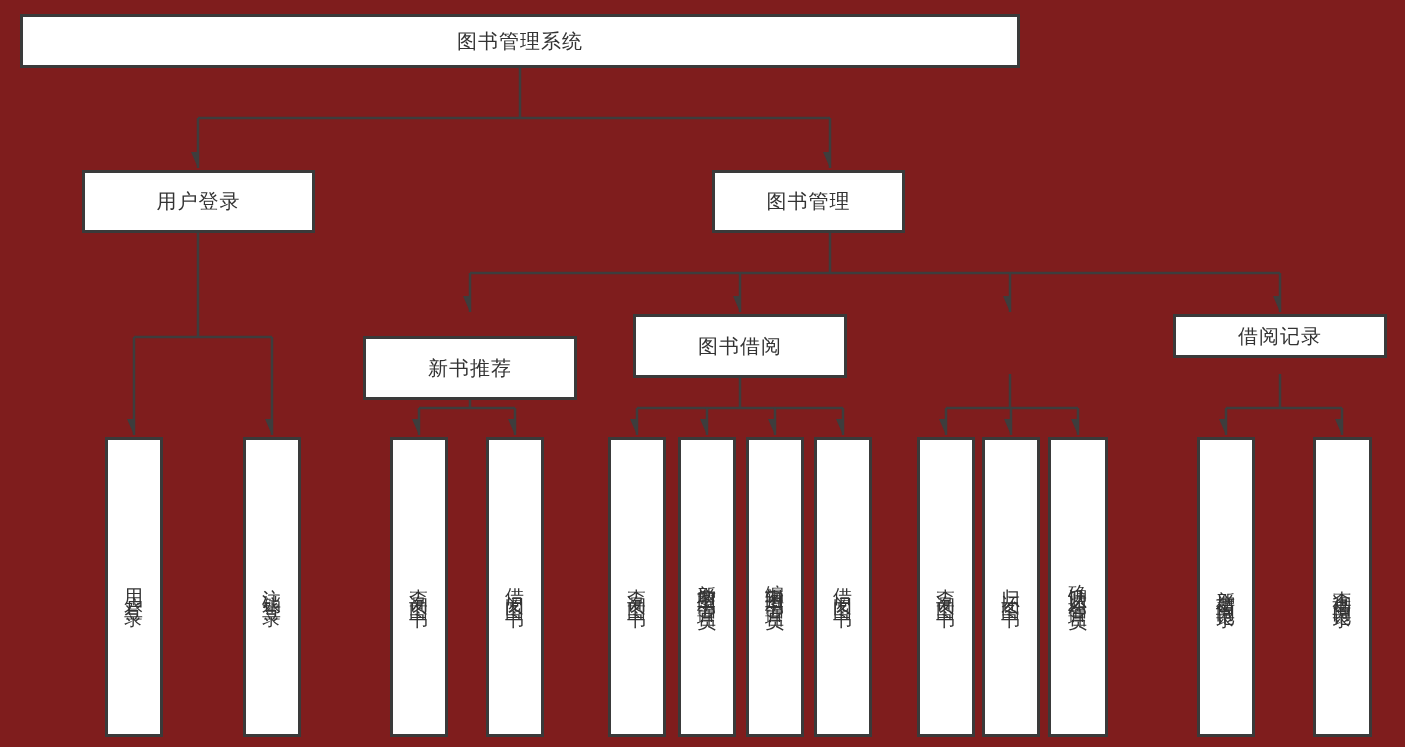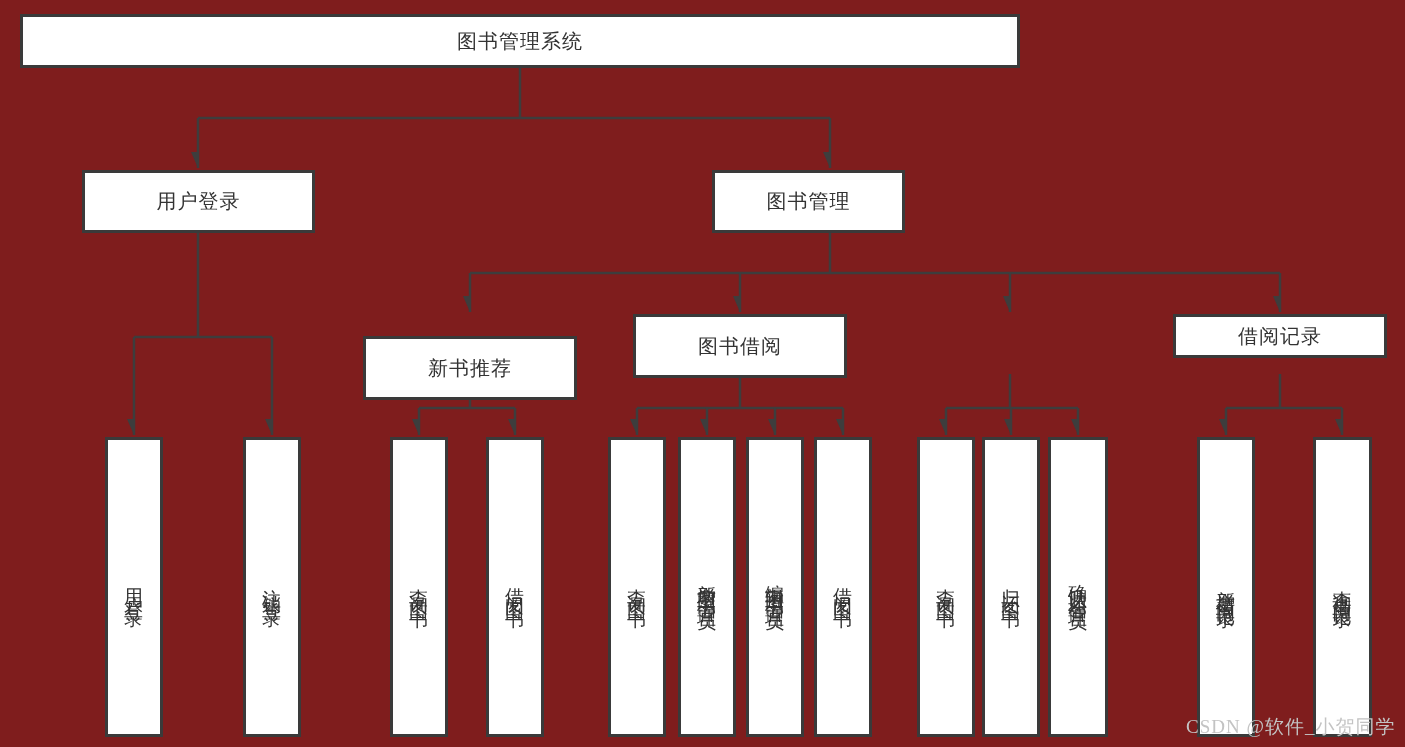--- a/index.html
+++ b/index.html
@@ -158,15 +158,14 @@
     <span>确认归还（管理员）</span>
   </div>
 
   <div class="vbox long" style="left:1197px;">
     <span>新增借阅记录</span>
   </div>
   <div class="vbox long" style="left:1313px; width:59px;">
     <span>查询借阅记录</span>
   </div>
 
-  <div id="watermark">CSDN @软件_小贺同学</div>
 
 </div>
 
 </body></html>

